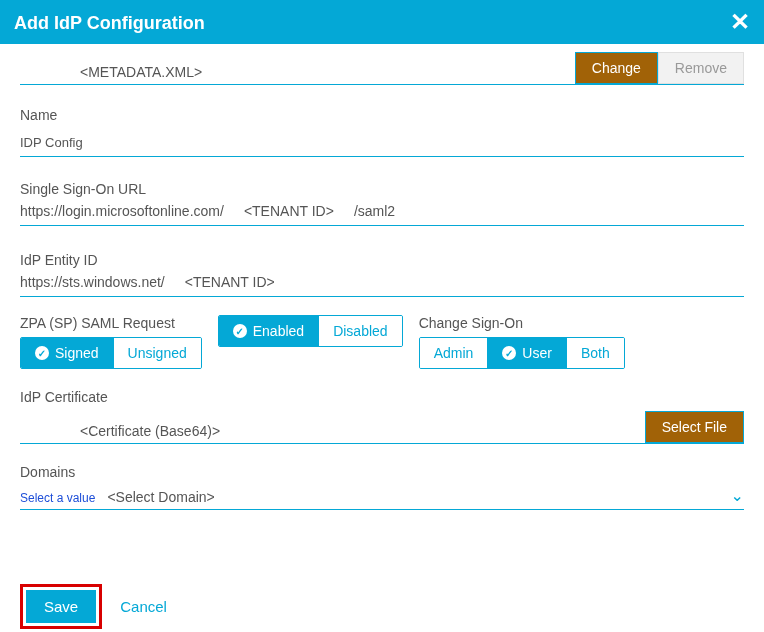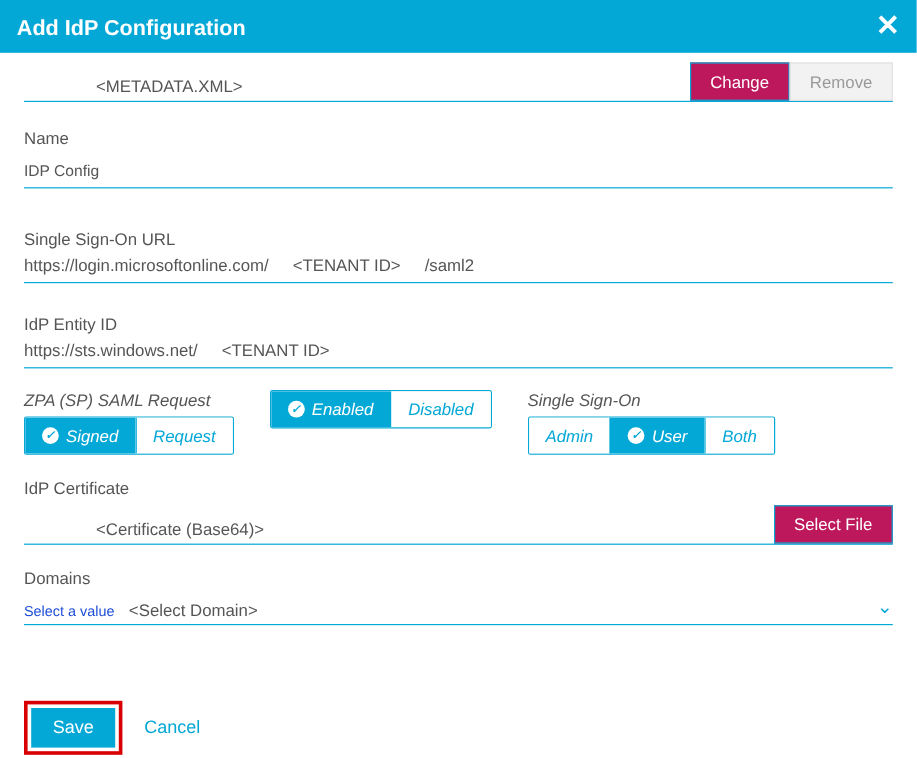--- a/index.html
+++ b/index.html
@@ -63,21 +63,21 @@
   .pad-left { padding-left: 60px; }
   .btn {
     display: inline-block;
     padding: 7px 16px;
     font-size: 14px;
     text-align: center;
     cursor: pointer;
     white-space: nowrap;
   }
   .btn-primary {
-    background: #be185d;
+    background: #a16207;
     color: #fff;
     border: 1px solid #04a8d6;
   }
   .btn-disabled {
     background: #f2f2f2;
     color: #999;
     border: 1px solid #e0e0e0;
   }
   .btn-group-right {
     display: flex;
@@ -98,24 +98,23 @@
     display: flex;
     align-items: baseline;
     border-bottom: 1px solid #04a8d6;
     padding-bottom: 6px;
     gap: 20px;
   }
   .inline-input-row .seg { color:#555; }
 
   .toggle-row {
     display: flex;
-    gap: 30px;
+    gap: 16px;
     margin-top: 18px;
     flex-wrap: wrap;
-    font-style: italic;
   }
   .toggle-group { }
   .toggle-label { color:#555; margin-bottom:6px; }
   .btn-seg {
     display:flex;
     border:1px solid #04a8d6;
     border-radius:2px;
     overflow:hidden;
   }
   .seg-btn {
@@ -201,21 +200,21 @@
       <div class="btn btn-primary">Change</div>
       <div class="btn btn-disabled">Remove</div>
     </div>
   </div>
 
   
   <div class="field-label" style="margin-top:22px">Name</div>
   <input class="text-input" type="text" value="IDP Config" style="">
 
   
-  <div class="field-label" style="margin-top:34px">Single Sign-On URL</div>
+  <div class="field-label" style="margin-top:24px">Single Sign-On URL</div>
   <div class="inline-input-row">
     <span class="seg">https://login.microsoftonline.com/</span>
     <span class="seg">&lt;TENANT ID&gt;</span>
     <span class="seg">/saml2</span>
   </div>
 
   
   <div class="field-label" style="margin-top:26px">IdP Entity ID</div>
   <div class="inline-input-row">
     <span class="seg">https://sts.windows.net/</span>
@@ -225,39 +224,39 @@
   
   <div class="toggle-row">
     <div class="toggle-group">
       <div class="toggle-label">ZPA (SP) SAML Request</div>
       <div class="btn-seg">
         <div class="seg-btn active">
           <span class="check-circle">✓</span>
           <span>Signed</span>
         </div>
         <div class="seg-btn">
-          <span>Request</span>
+          <span>Unsigned</span>
         </div>
       </div>
     </div>
 
     <div class="toggle-group">
       <div class="btn-seg">
         <div class="seg-btn active">
           <span class="check-circle">✓</span>
           <span>Enabled</span>
         </div>
         <div class="seg-btn">
           <span>Disabled</span>
         </div>
       </div>
     </div>
 
     <div class="toggle-group">
-      <div class="toggle-label">Single Sign-On</div>
+      <div class="toggle-label">Change Sign-On</div>
       <div class="btn-seg">
         <div class="seg-btn">
           <span>Admin</span>
         </div>
         <div class="seg-btn active">
           <span class="check-circle">✓</span>
           <span>User</span>
         </div>
         <div class="seg-btn">
           <span>Both</span>

